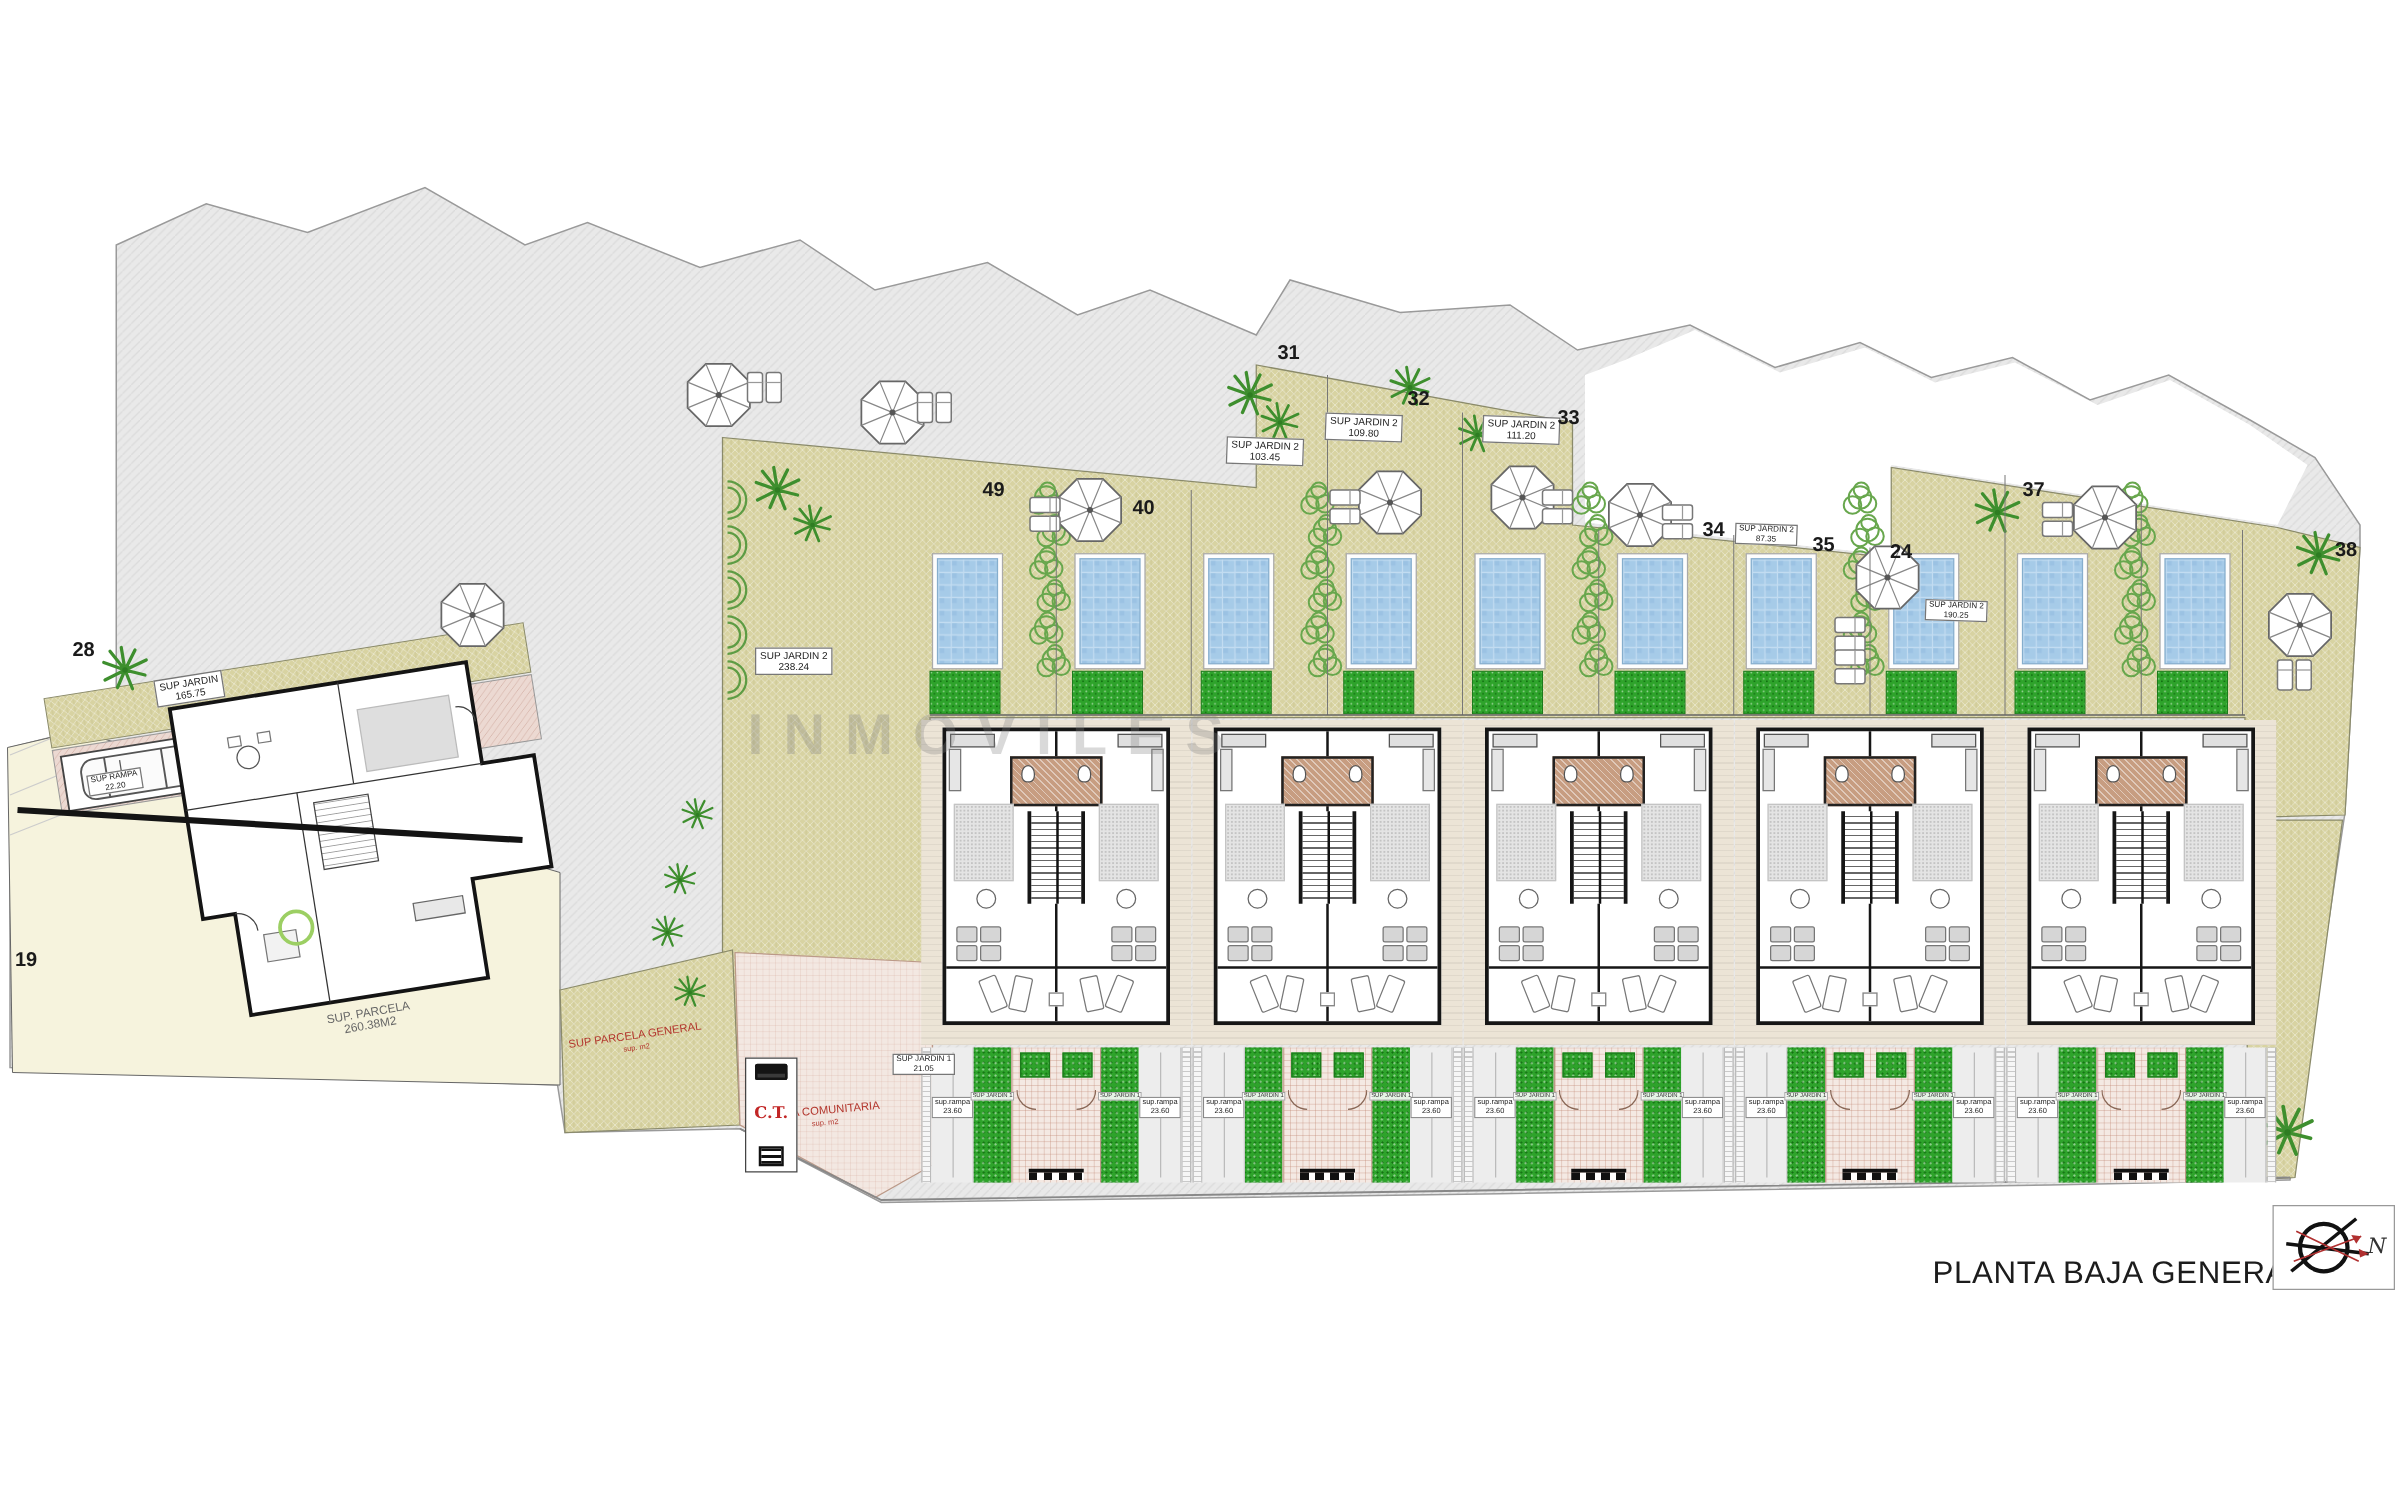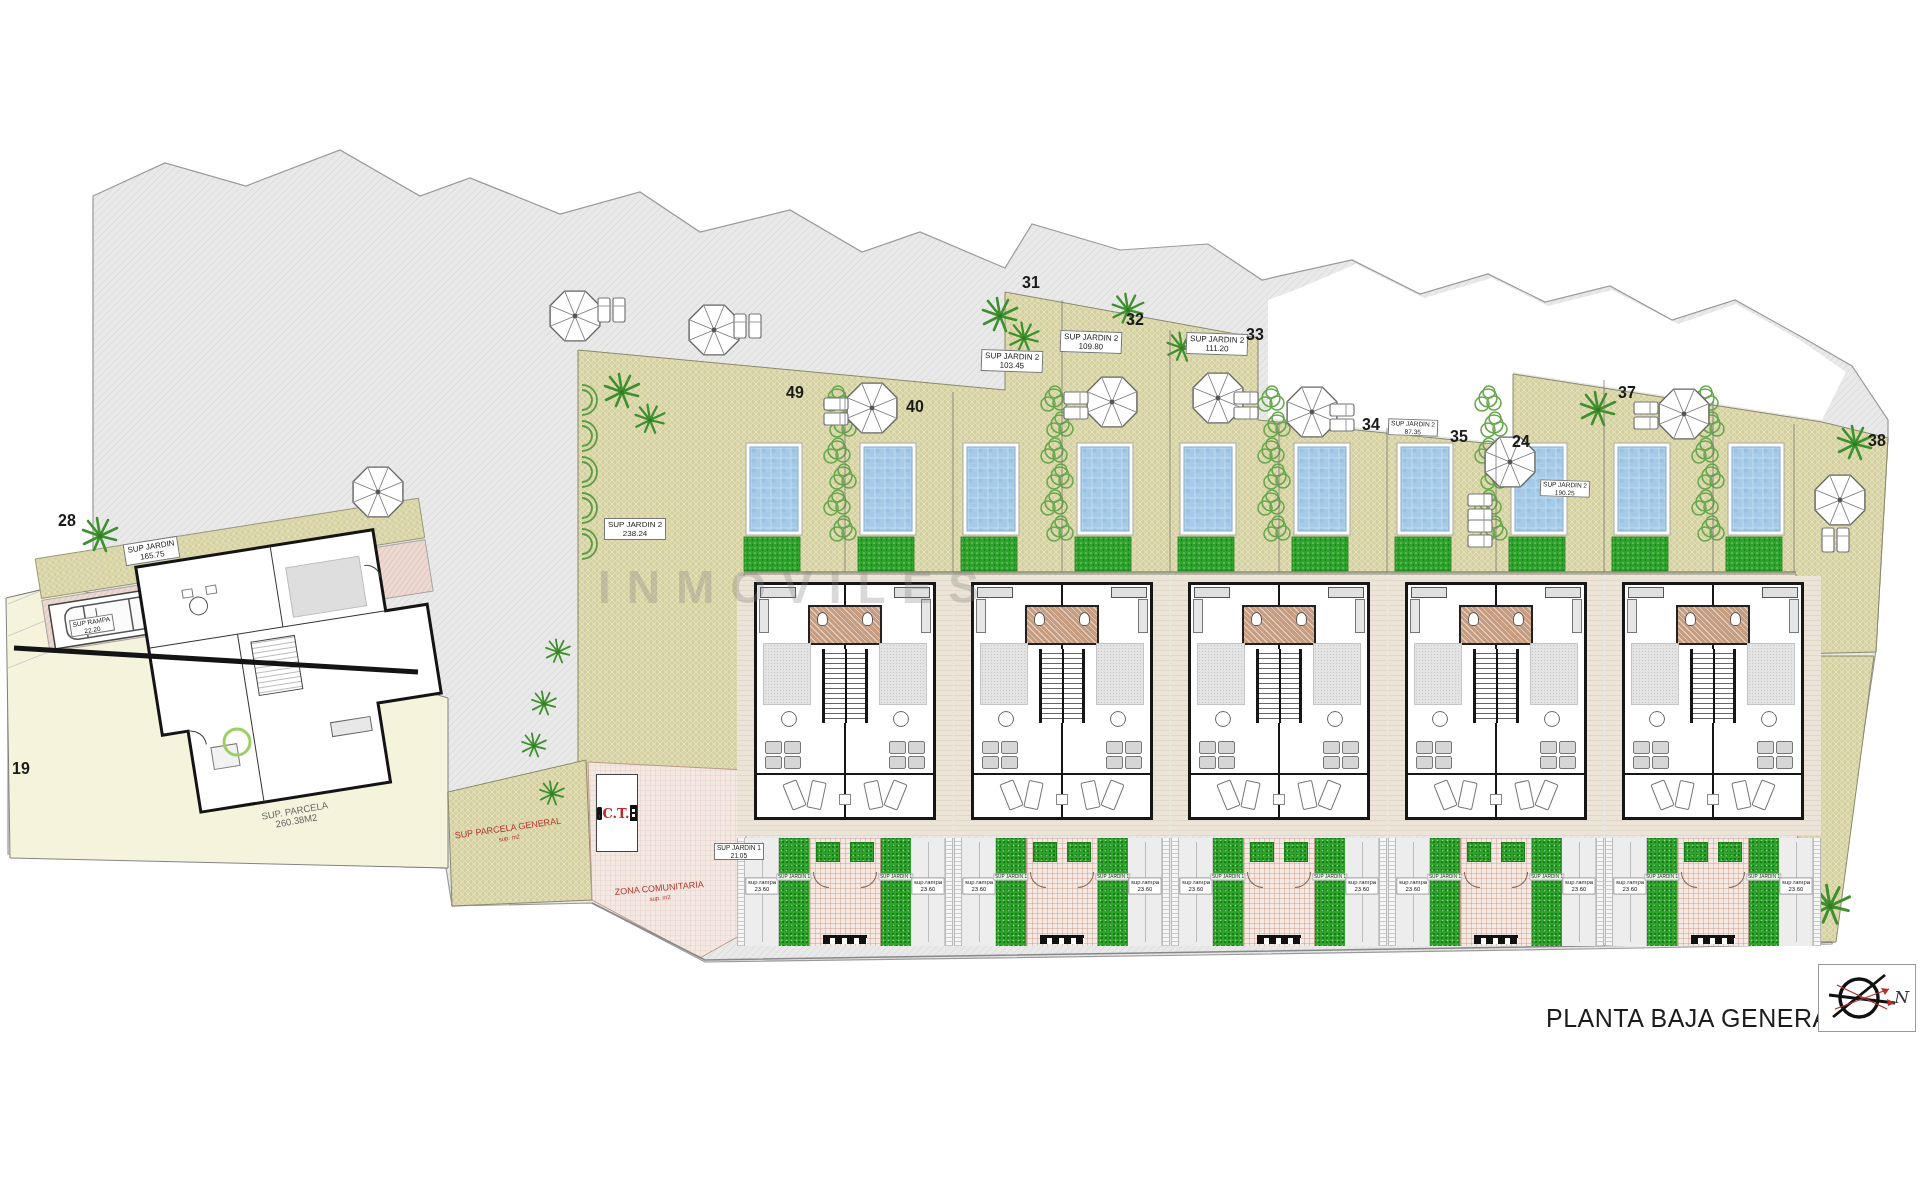--- a/index.html
+++ b/index.html
@@ -25,22 +25,22 @@
   
   .plan-title{position:absolute;left:1546px;top:1004px;z-index:70;font-size:25px;
     color:#1c1c1c;letter-spacing:.5px;white-space:nowrap;}
   .compass{position:absolute;left:1818px;top:964px;width:96px;height:66px;z-index:70;
     background:#fff;border:1px solid #999;}
   .compass svg{position:absolute;left:0;top:0;}
   .compass .nletter{position:absolute;right:6px;top:22px;font-family:"DejaVu Serif",serif;
     font-style:italic;font-size:17px;color:#333;}
 
   
-  .ct-box{position:absolute;left:596px;top:774px;width:42px;height:78px;z-index:42;
-    background:#fff;border:1.5px solid #444;display:flex;flex-direction:row;
+  .ct-box{position:absolute;left:596px;top:846px;width:42px;height:92px;z-index:42;
+    background:#fff;border:1.5px solid #444;display:flex;flex-direction:column;
     align-items:center;justify-content:space-between;padding:4px 0;box-sizing:border-box;}
   .ct-icon-top{width:26px;height:13px;background:#141414;border-radius:2px;
     box-shadow:inset 0 0 0 2px #141414,inset 0 -5px 0 #3a3a3a;}
   .ct-text{font-family:"DejaVu Serif",serif;font-weight:700;font-size:13px;color:#c22626;}
   .ct-icon-bottom{width:20px;height:16px;border:2px solid #111;box-sizing:border-box;
     background:repeating-linear-gradient(180deg,#111 0 2px,#fff 2px 5px);}
 
   
   #buildings{position:absolute;left:0;top:0;z-index:20;}
   .building-unit{position:absolute;top:576px;width:216px;height:374px;}

